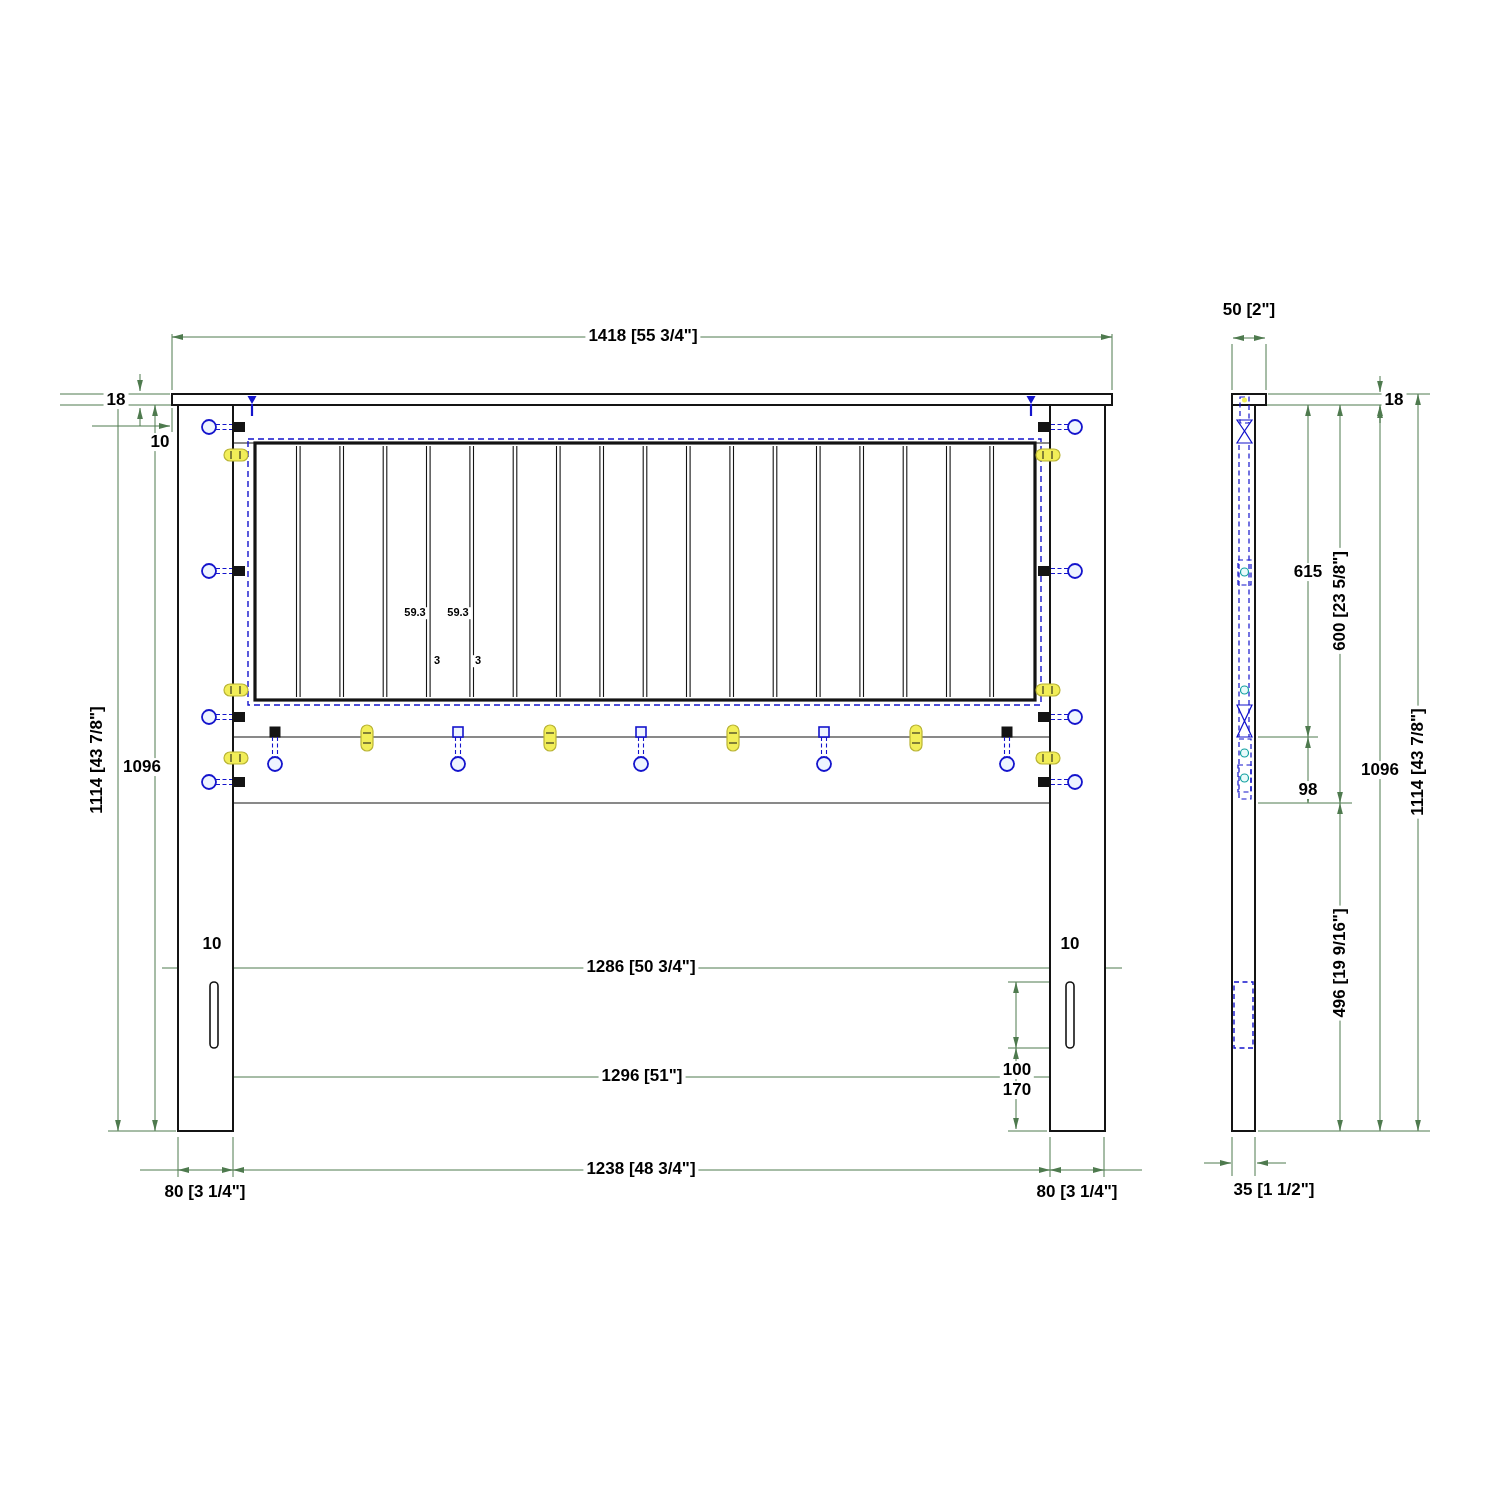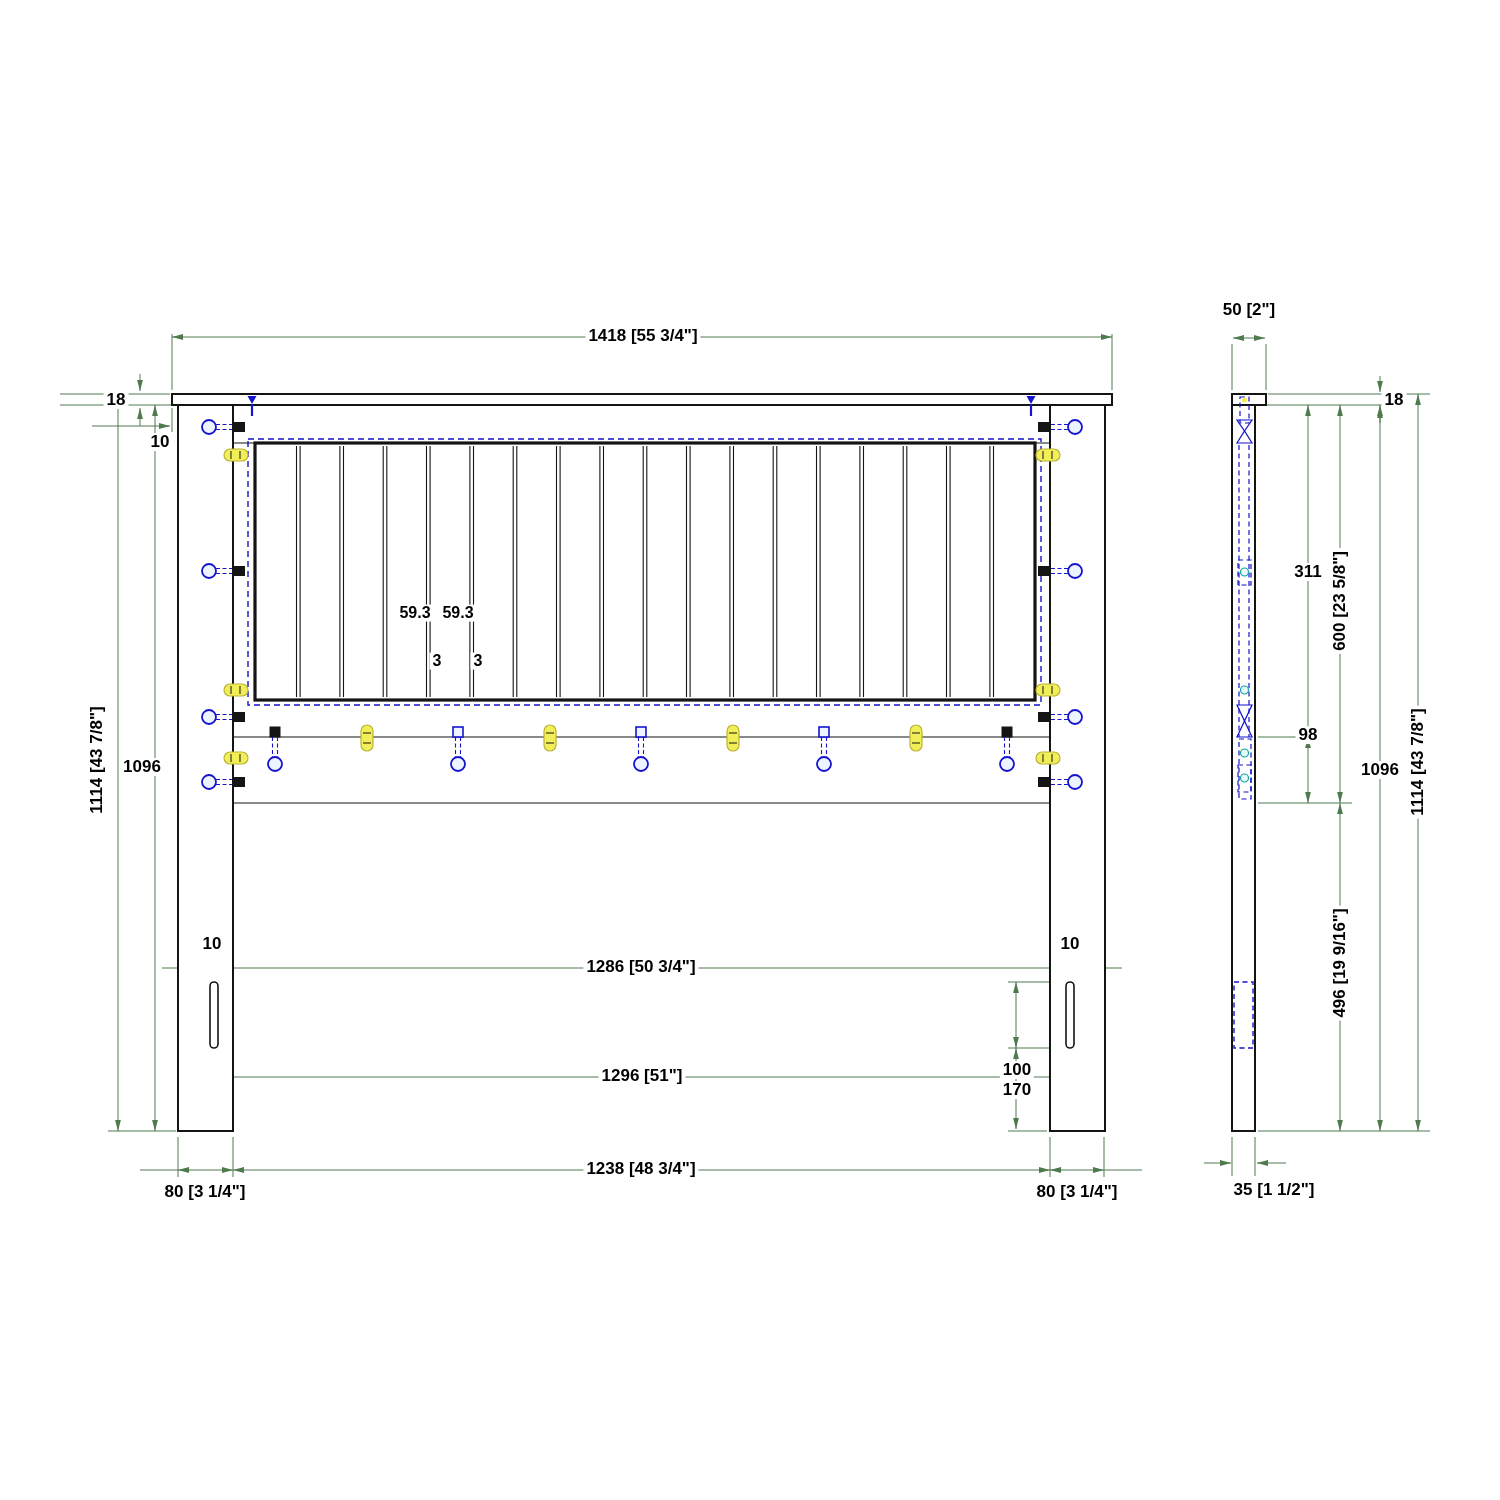--- a/index.html
+++ b/index.html
@@ -3,21 +3,21 @@
 <meta charset="utf-8">
 <style>
   html,body{margin:0;padding:0;background:#fff;}
   #canvas{position:relative;width:1500px;height:1500px;background:#ffffff;overflow:hidden;
           font-family:"Liberation Sans",sans-serif;}
   #canvas svg{position:absolute;left:0;top:0;}
   .lbl{position:absolute;font:700 17px "Liberation Sans",sans-serif;color:#000;
        background:#fff;padding:0 3px;white-space:nowrap;line-height:1.05;
        transform:translate(-50%,-50%);}
   .lbl.rot{transform:translate(-50%,-50%) rotate(-90deg);}
-  .lbl.sm{font-size:16px;}
+  .lbl.sm{font-size:11px;}
 </style>
 </head>
 <body>
 
 <div id="canvas">
 
 <svg width="1500" height="1500" viewBox="0 0 1500 1500">
   <defs>
     <marker id="ah" orient="auto" markerUnits="userSpaceOnUse" markerWidth="12" markerHeight="8" refX="12" refY="4" viewBox="0 0 12 8">
       <path d="M12,4 L1,1.1 L1,6.9 Z" fill="#4e7a4e"></path>
@@ -319,21 +319,21 @@
 <div class="lbl" style="left:641px;top:967px">1286 [50 3/4"]</div>
 <div class="lbl" style="left:1017px;top:1070px">100</div>
 <div class="lbl" style="left:642px;top:1076px">1296 [51"]</div>
 <div class="lbl" style="left:1017px;top:1090px">170</div>
 <div class="lbl" style="left:641px;top:1169px">1238 [48 3/4"]</div>
 <div class="lbl" style="left:205px;top:1192px">80 [3 1/4"]</div>
 <div class="lbl" style="left:1077px;top:1192px">80 [3 1/4"]</div>
 
 <div class="lbl" style="left:1249px;top:310px">50 [2"]</div>
 <div class="lbl" style="left:1394px;top:400px">18</div>
-<div class="lbl" style="left:1308px;top:572px">311</div>
+<div class="lbl" style="left:1308px;top:572px">615</div>
 <div class="lbl rot" style="left:1340px;top:601px">600 [23 5/8"]</div>
-<div class="lbl" style="left:1308px;top:735px">98</div>
+<div class="lbl" style="left:1308px;top:790px">98</div>
 <div class="lbl" style="left:1380px;top:770px">1096</div>
 <div class="lbl rot" style="left:1418px;top:762px">1114 [43 7/8"]</div>
 <div class="lbl rot" style="left:1340px;top:963px">496 [19 9/16"]</div>
 <div class="lbl" style="left:1274px;top:1190px">35 [1 1/2"]</div>
 
 </div>
 
 </body></html>

